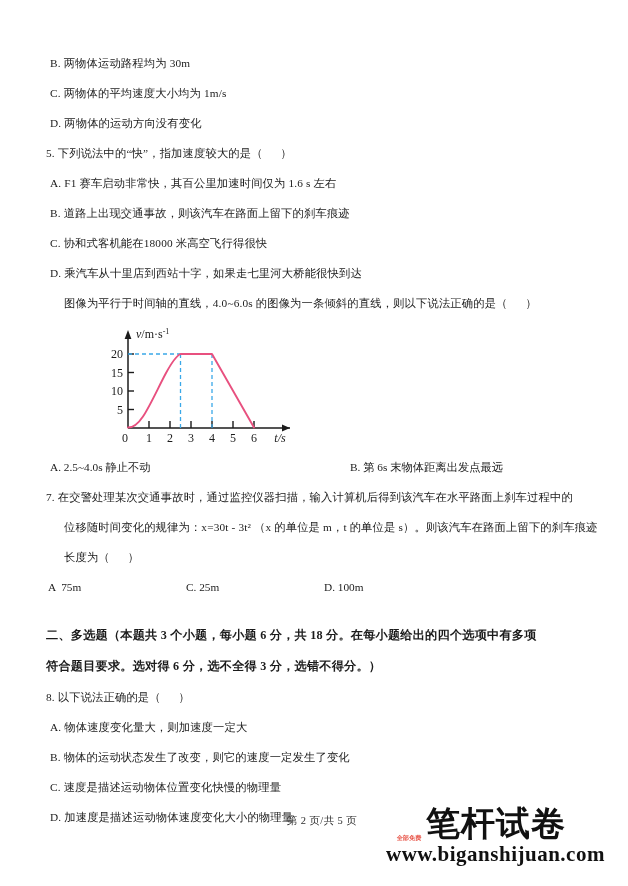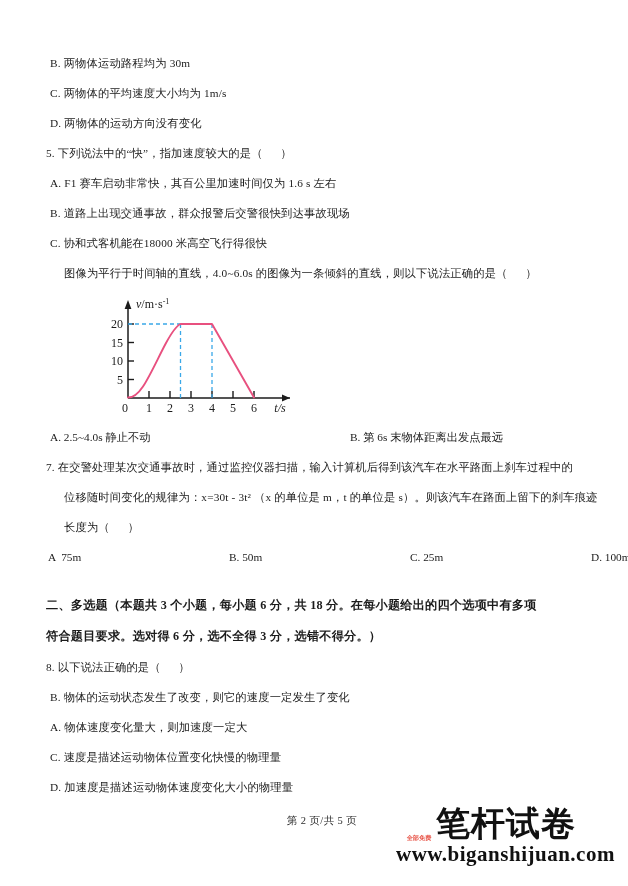--- a/index.html
+++ b/index.html
@@ -49,21 +49,20 @@
     white-space: pre;
   }
   .two-col > .c2 {
     white-space: pre;
   }
   .four-col {
     display: flex;
     line-height: 30px;
     font-size: 11.3px;
     padding-left: 2px;
-    gap: 43px;
   }
   .four-col > span {
     width: 138px;
     flex: 0 0 138px;
     white-space: pre;
   }
   .section-head {
     font-size: 12.2px;
     font-weight: bold;
     line-height: 31px;
@@ -90,21 +89,21 @@
     left: 16px;
     right: 0;
     bottom: 58px;
     text-align: center;
     font-size: 10.5px;
     color: #2a2a2a;
     letter-spacing: 0.4px;
   }
   .watermark {
     position: absolute;
-    right: 14px;
+    right: 24px;
     bottom: 8px;
     width: 220px;
     height: 74px;
     margin-left: 36px;
   }
   .wm-cn {
     position: absolute;
     left: 42px;
     top: 0px;
     font-family: "DejaVu Sans", sans-serif;
@@ -141,22 +140,23 @@
 <body>
 
 <div class="page">
 
   <div class="line opt">B. 两物体运动路程均为 30m</div>
   <div class="line opt">C. 两物体的平均速度大小均为 1m/s</div>
   <div class="line opt">D. 两物体的运动方向没有变化</div>
 
   <div class="line q">5. 下列说法中的“快”，指加速度较大的是（      ）</div>
   <div class="line opt">A. F1 赛车启动非常快，其百公里加速时间仅为 1.6 s 左右</div>
-  <div class="line opt">B. 道路上出现交通事故，群众报警后交警很快到达事故现场</div>
+  <div class="line opt">B. 道路上出现交通事故，则该汽车在路面上留下的刹车痕迹</div>
   <div class="line opt">C. 协和式客机能在18000 米高空飞行得很快</div>
+  <div class="line opt">D. 乘汽车从十里店到西站十字，如果走七里河大桥能很快到达</div>
 
   <div class="line indent">图像为平行于时间轴的直线，4.0~6.0s 的图像为一条倾斜的直线，则以下说法正确的是（      ）</div>
 
   <div class="figure-wrap">
     <div class="figure">
       <svg class="fig-svg" width="250" height="128" viewBox="0 0 250 128">
 
         <line x1="34" y1="108" x2="196" y2="108" stroke="#1b1b1b" stroke-width="1.5"></line>
         <polygon points="196,108 188,104.6 188,111.4" fill="#1b1b1b"></polygon>
         <line x1="34" y1="108" x2="34" y2="14" stroke="#1b1b1b" stroke-width="1.5"></line>
@@ -208,33 +208,32 @@
     <span class="c1">A. 2.5~4.0s 静止不动</span>
     <span class="c2">B. 第 6s 末物体距离出发点最远</span>
   </div>
 
   <div class="line q">7. 在交警处理某次交通事故时，通过监控仪器扫描，输入计算机后得到该汽车在水平路面上刹车过程中的</div>
   <div class="line indent">位移随时间变化的规律为：x=30t - 3t² （x 的单位是 m，t 的单位是 s）。则该汽车在路面上留下的刹车痕迹</div>
   <div class="line indent">长度为（      ）</div>
 
   <div class="four-col">
     <span>A  75m</span>
-    <span>B. 50m</span>
     <span>C. 25m</span>
     <span>D. 100m</span>
   </div>
 
   <div class="gap-md"></div>
 
   <div class="section-head">二、多选题（本题共 3 个小题，每小题 6 分，共 18 分。在每小题给出的四个选项中有多项</div>
   <div class="section-head">符合题目要求。选对得 6 分，选不全得 3 分，选错不得分。）</div>
 
   <div class="line q">8. 以下说法正确的是（      ）</div>
+  <div class="line opt">A. 物体速度变化量大，则加速度一定大</div>
   <div class="line opt">B. 物体的运动状态发生了改变，则它的速度一定发生了变化</div>
-  <div class="line opt">A. 物体速度变化量大，则加速度一定大</div>
   <div class="line opt">C. 速度是描述运动物体位置变化快慢的物理量</div>
   <div class="line opt">D. 加速度是描述运动物体速度变化大小的物理量</div>
 
   <div class="footer">第 2 页/共 5 页</div>
 
   <div class="watermark">
     <div class="wm-cn">笔杆试卷</div>
     <div class="wm-badge">全部免费</div>
     <div class="wm-url">www.biganshijuan.com</div>
   </div>

